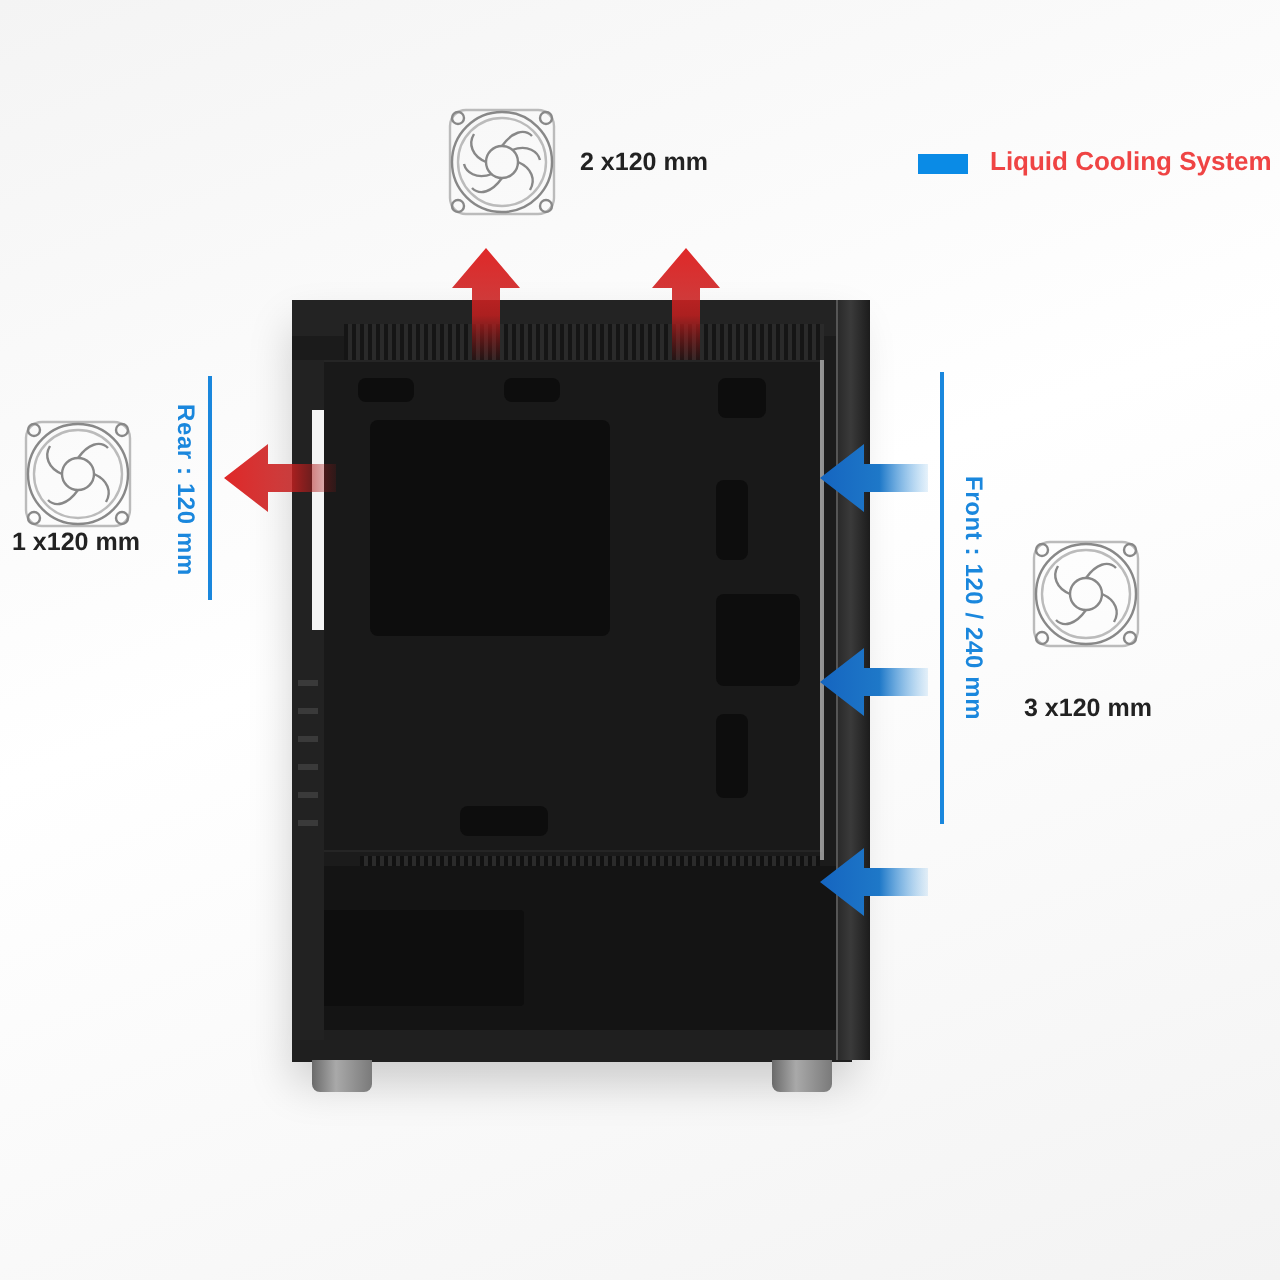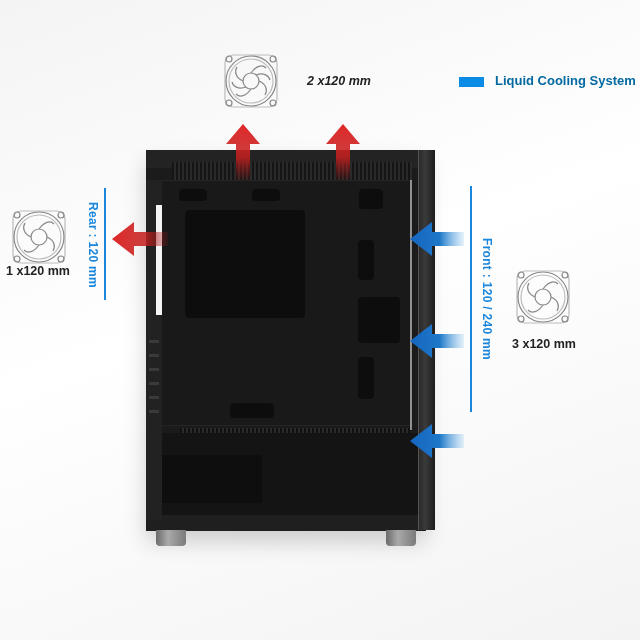--- a/index.html
+++ b/index.html
@@ -39,41 +39,41 @@
   .rear-strip { left:146px; top:180px; width:16px; height:340px; background:#222; }
   .rear-gap { left:156px; top:205px; width:6px; height:110px; background:#f4f4f4; }
   .slot { left:149px; width:10px; height:3px; background:#3a3a3a; }
   
   .arrow-up, .arrow-left { position:absolute; }
 </style>
 </head>
 <body>
 
 <div class="abs legend-swatch" style="background:#0a8be6;"></div>
-<div class="abs legend-label" style="color:#0369a1;">Liquid Cooling System</div>
+<div class="abs legend-label" style="color:#ef4444;">Liquid Cooling System</div>
 
 <svg class="abs" style="left:222px;top:52px;" width="58" height="58" viewBox="0 0 58 58">
   <g fill="none" stroke="#888" stroke-width="1.2">
     <rect x="3" y="3" width="52" height="52" rx="8" stroke="#bbb"></rect>
     <circle cx="29" cy="29" r="25"></circle>
     <circle cx="29" cy="29" r="22" stroke="#bbb"></circle>
     <circle cx="29" cy="29" r="8"></circle>
     <circle cx="7" cy="7" r="3"></circle>
       <circle cx="51" cy="7" r="3"></circle>
       <circle cx="7" cy="51" r="3"></circle>
       <circle cx="51" cy="51" r="3"></circle>
     <path d="M29 21 C34 14 40 12 44 16"></path>
       <path d="M37 29 C44 32 46 38 43 43"></path>
     <path d="M29 37 C24 44 18 46 14 42"></path>
       <path d="M21 29 C14 26 12 20 15 15"></path>
     <path d="M34 23 C42 20 47 24 48 28"></path>
       <path d="M24 35 C16 38 11 34 10 30"></path>
   </g>
 </svg>
-<div class="abs fan-label" style="left:307px;top:74px;font-style:italic;">2 x120 mm</div>
+<div class="abs fan-label" style="left:290px;top:74px;">2 x120 mm</div>
 
 <svg class="abs" style="left:10px;top:208px;" width="58" height="58" viewBox="0 0 58 58">
   <g fill="none" stroke="#888" stroke-width="1.2">
     <rect x="3" y="3" width="52" height="52" rx="8" stroke="#bbb"></rect>
     <circle cx="29" cy="29" r="25"></circle>
     <circle cx="29" cy="29" r="22" stroke="#bbb"></circle>
     <circle cx="29" cy="29" r="8"></circle>
     <circle cx="7" cy="7" r="3"></circle>
       <circle cx="51" cy="7" r="3"></circle>
       <circle cx="7" cy="51" r="3"></circle>
@@ -101,21 +101,21 @@
     <circle cx="7" cy="7" r="3"></circle>
       <circle cx="51" cy="7" r="3"></circle>
       <circle cx="7" cy="51" r="3"></circle>
       <circle cx="51" cy="51" r="3"></circle>
     <path d="M29 21 C34 14 40 12 44 16"></path>
       <path d="M37 29 C44 32 46 38 43 43"></path>
     <path d="M29 37 C24 44 18 46 14 42"></path>
       <path d="M21 29 C14 26 12 20 15 15"></path>
   </g>
 </svg>
-<div class="abs fan-label" style="left:512px;top:337px;">3 x120 mm</div>
+<div class="abs fan-label" style="left:512px;top:347px;">3 x120 mm</div>
 
 <div class="abs case"></div>
 <div class="abs case-top"></div>
 <div class="abs top-mesh"></div>
 <div class="abs interior"></div>
 <div class="abs cutout" style="left:185px;top:210px;width:120px;height:108px;"></div>
 <div class="abs cutout" style="left:179px;top:189px;width:28px;height:12px;"></div>
 <div class="abs cutout" style="left:252px;top:189px;width:28px;height:12px;"></div>
 <div class="abs cutout" style="left:359px;top:189px;width:24px;height:20px;"></div>
 <div class="abs cutout" style="left:358px;top:240px;width:16px;height:40px;"></div>

